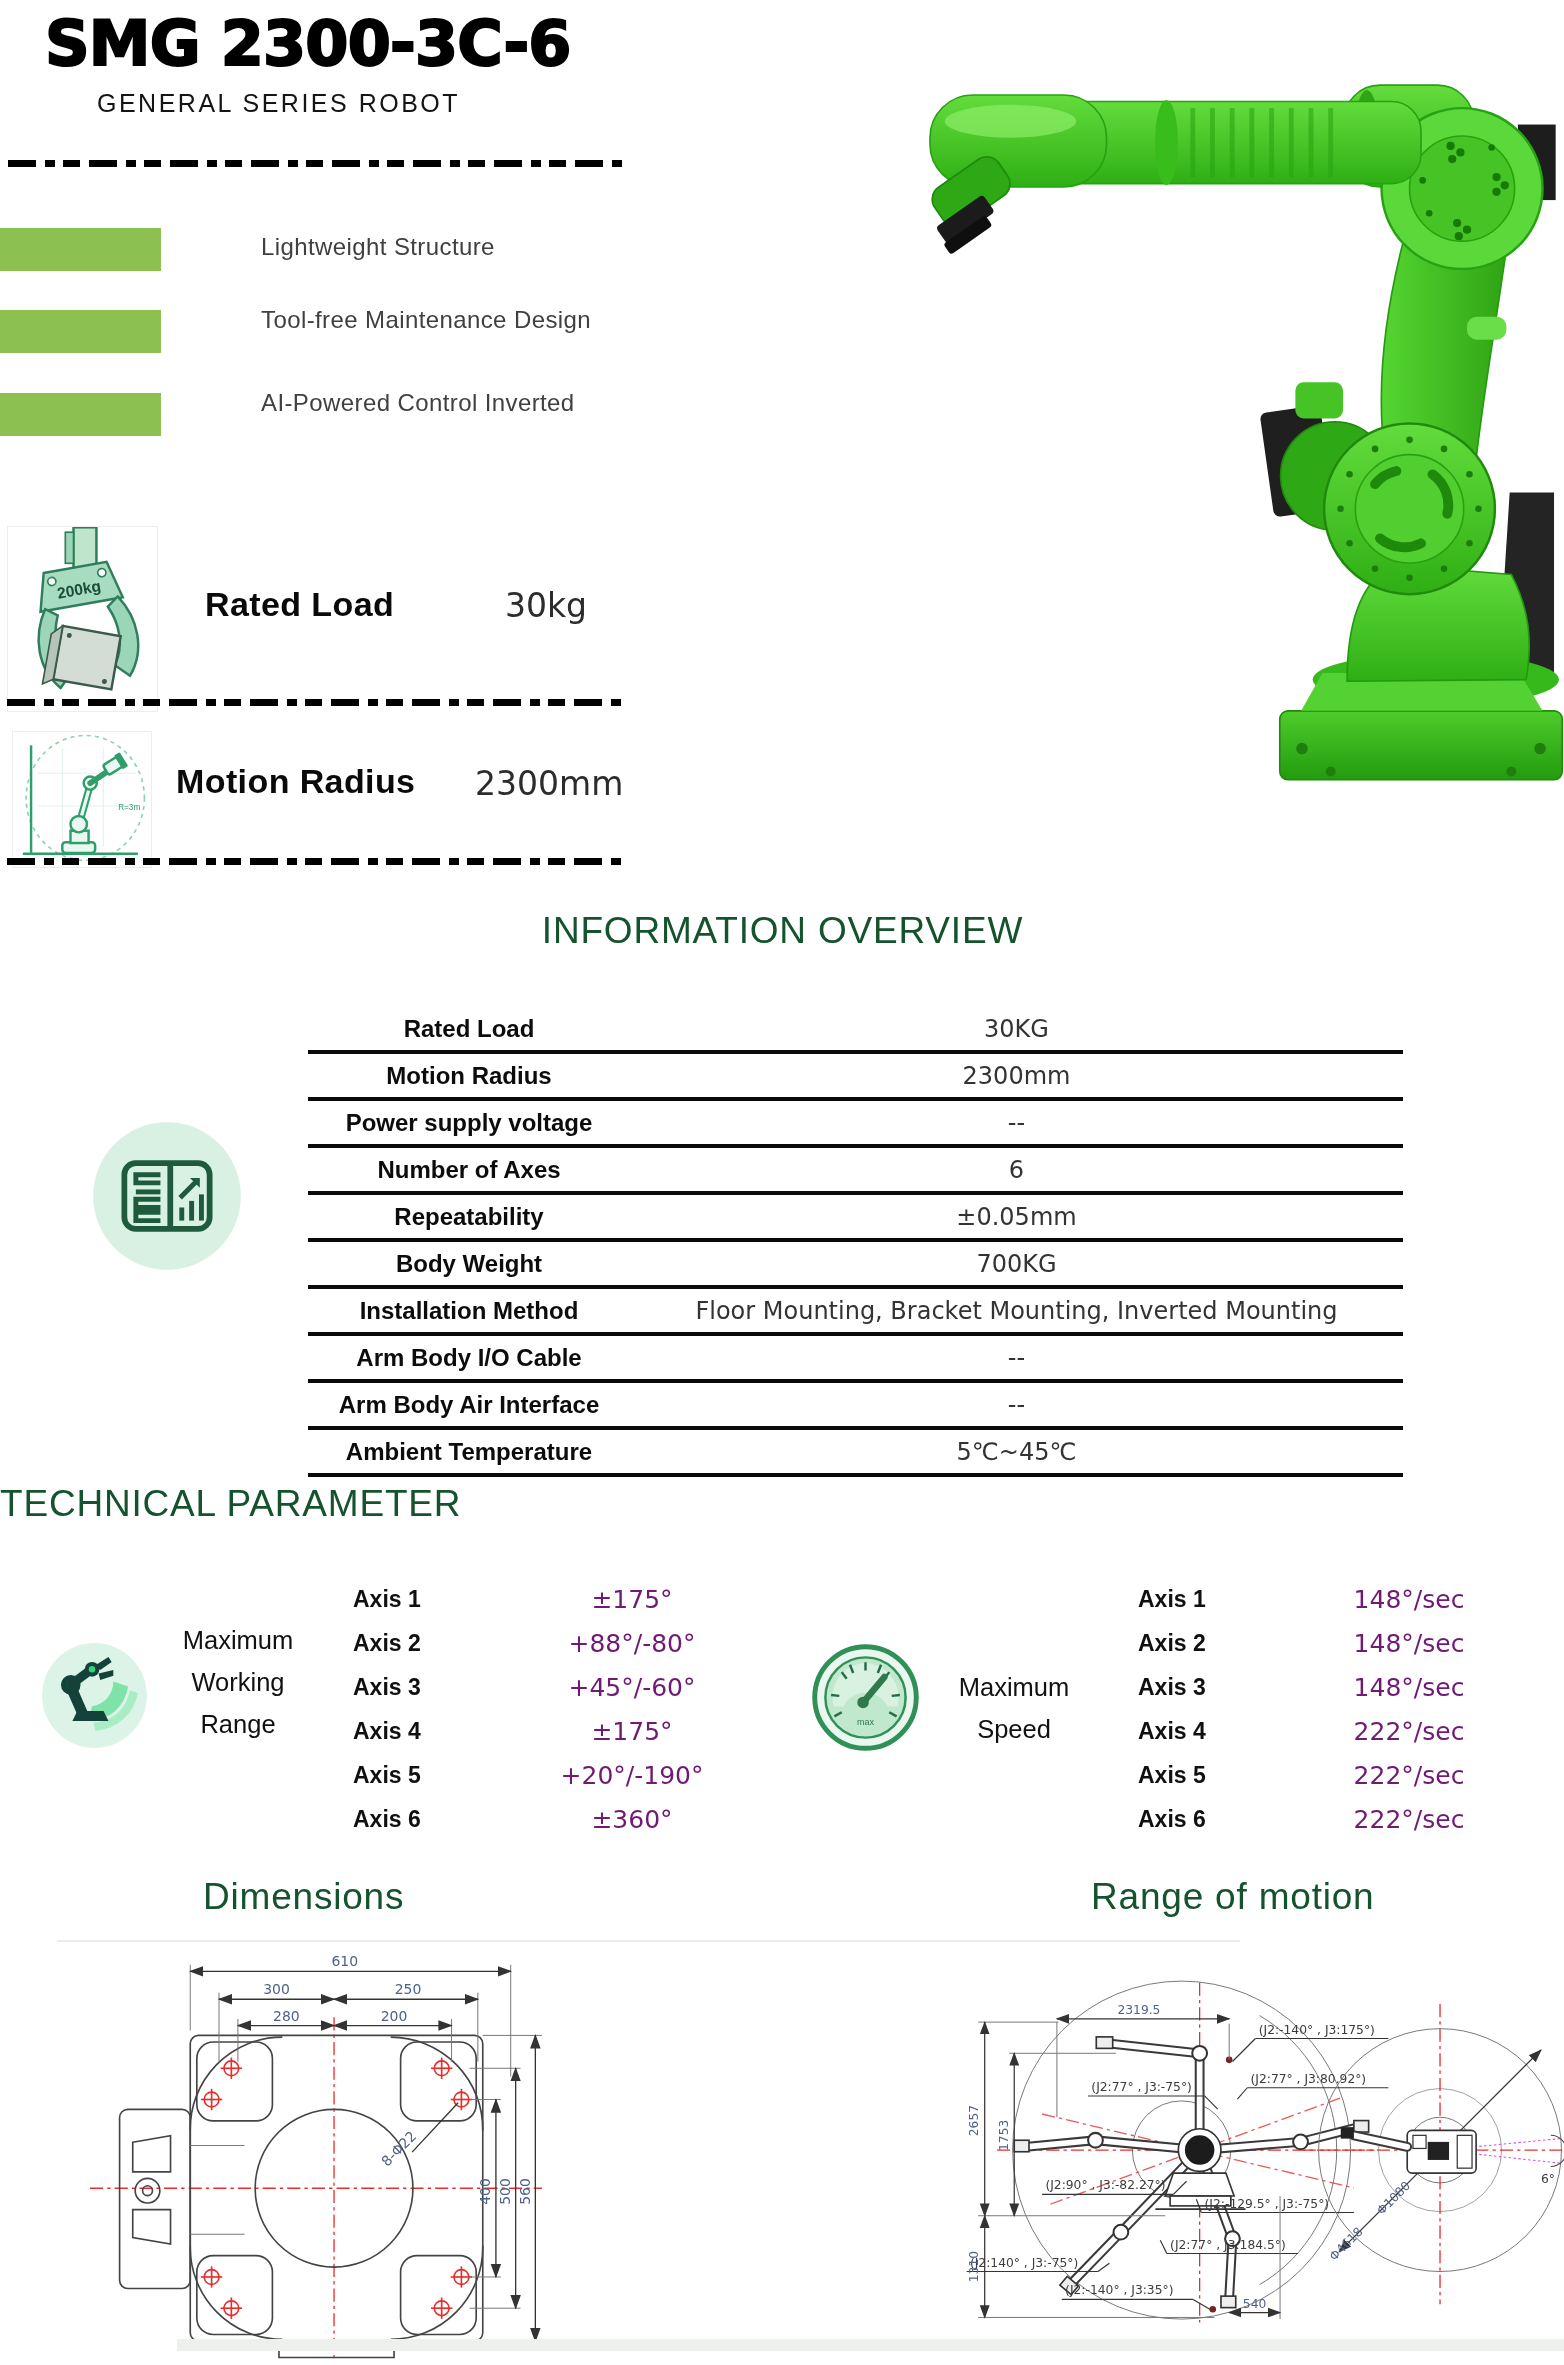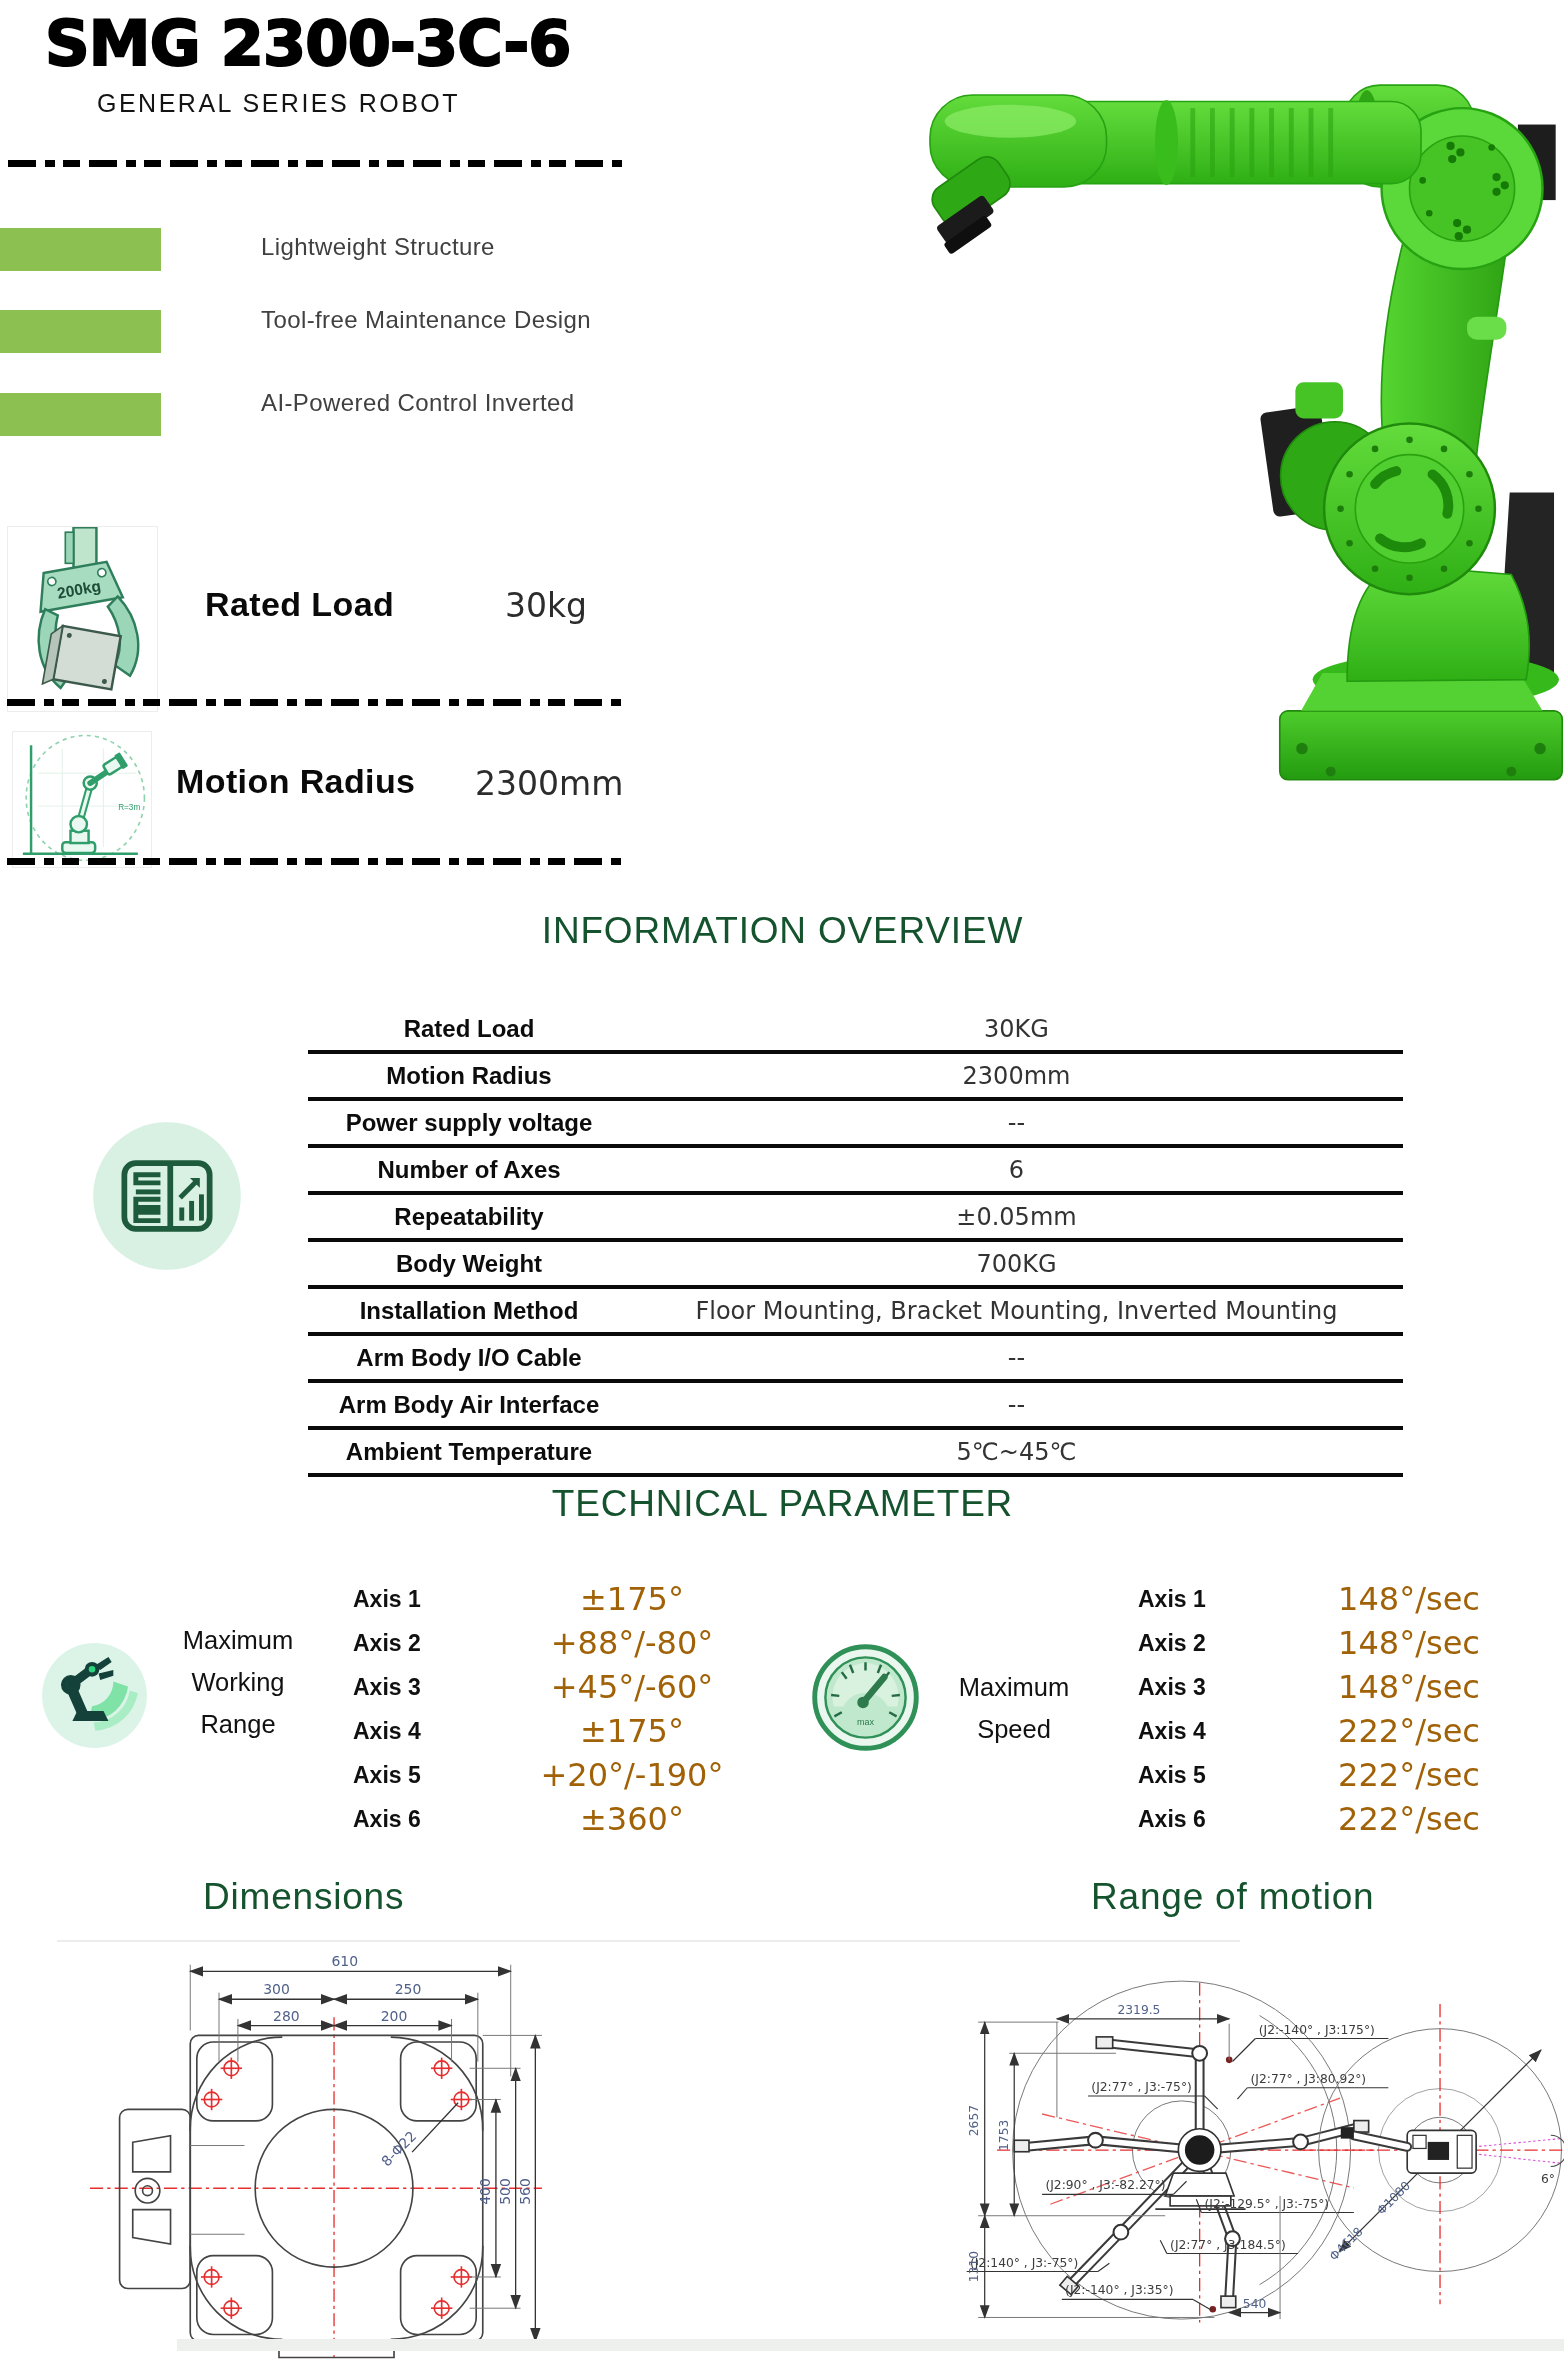--- a/index.html
+++ b/index.html
@@ -24,21 +24,21 @@
   
   .itable{width:1095px;}
   .trow{display:flex;align-items:center;height:43px;border-bottom:4.1px solid #0a0a0a;}
   .tlabel{width:322px;text-align:center;font-weight:700;font-size:24px;color:#0c0c0c;}
   .tvalue{flex:1;text-align:center;font-size:24px;color:#333;
           font-family:"DejaVu Sans","Liberation Sans",sans-serif;}
   
   .grp-name{font-size:25.5px;line-height:42px;color:#111;text-align:center;}
   .axis-row{display:flex;align-items:center;height:44px;}
   .axis-label{width:123px;font-size:23px;font-weight:700;color:#101010;}
-  .axis-value{flex:1;text-align:center;font-size:32px;color:#a16207;
+  .axis-value{flex:1;text-align:center;font-size:25px;color:#701a75;
               font-family:"DejaVu Sans","Liberation Sans",sans-serif;}
   
   .cadline{stroke:#444;stroke-width:2;fill:none;}
   .cadthin{stroke:#777;stroke-width:1.2;fill:none;}
   .cadred{stroke:#E62E2E;stroke-width:1.6;fill:none;stroke-dasharray:16 5 4 5;}
   .cadtxt{fill:#50618a;font-size:17px;font-family:"DejaVu Sans",sans-serif;}
   .romtxt{fill:#3c3c3c;font-size:15px;font-family:"DejaVu Sans",sans-serif;}
   .dimtxt{fill:#50618a;font-size:15px;font-family:"DejaVu Sans",sans-serif;}
   .tube-o{stroke:#3a3a3a;stroke-width:12;fill:none;stroke-linecap:round;stroke-linejoin:round;}
   .tube-i{stroke:#ffffff;stroke-width:7;fill:none;stroke-linecap:round;stroke-linejoin:round;}
@@ -266,21 +266,21 @@
     <div class="trow">
       <div class="tlabel">Arm Body Air Interface</div>
       <div class="tvalue">--</div>
     </div>
     <div class="trow">
       <div class="tlabel">Ambient Temperature</div>
       <div class="tvalue">5℃~45℃</div>
     </div>
   </div>
 
-  <div class="abs h2" style="left:0;top:1483px;width:1565px;text-align:center;">TECHNICAL PARAMETER</div>
+  <div class="abs h2" style="left:0;top:1483px;width:1565px;text-align:left;">TECHNICAL PARAMETER</div>
 
   <svg class="abs" style="left:38px;top:1639px;" width="113" height="113" viewBox="0 0 138 138">
     <circle cx="69" cy="69" r="64" fill="#DCF4E7"></circle>
     <path d="M62,100 A48,48 0 0 0 110,58 L92,52 A30,30 0 0 1 66,82 Z" fill="#7FE3A8"></path>
     <path d="M70,112 A56,56 0 0 0 122,66 L112,63 A46,46 0 0 1 68,102 Z" fill="#A9EDC4"></path>
     <path d="M42,100 L86,100 L80,88 L48,88 Z" fill="#14423A"></path>
     <line x1="54" y1="90" x2="40" y2="58" stroke="#14423A" stroke-width="13" stroke-linecap="round"></line>
     <circle cx="40" cy="56" r="12" fill="#14423A"></circle>
       <circle cx="40" cy="56" r="5" fill="#2FD47F"></circle>
     <line x1="40" y1="56" x2="64" y2="38" stroke="#14423A" stroke-width="11" stroke-linecap="round"></line>

